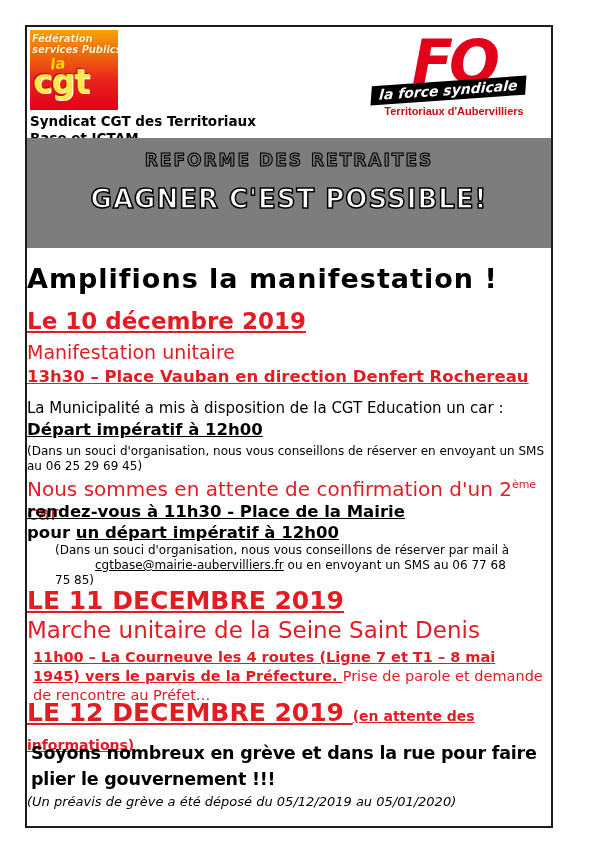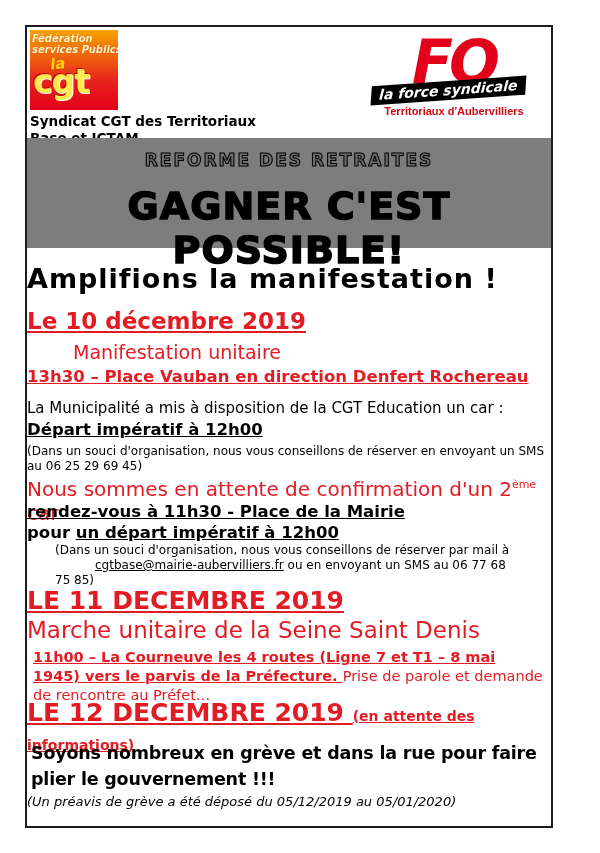--- a/index.html
+++ b/index.html
@@ -34,31 +34,31 @@
     font-family:Liberation Sans, sans-serif; font-weight:bold; font-size:11px; color:#cf0a14; }
   
   .banner { position:absolute; left:0; top:111px; width:100%; height:110px;
     background:#7d7d7d; text-align:center; }
   .banner .kicker {
     margin-top:12px; font-size:17px; font-weight:bold; letter-spacing:2px;
     color:#6e6e6e; -webkit-text-stroke:1px #000;
     text-shadow:0 0 1px #000;
   }
   .banner .headline {
-    margin-top:14px; font-size:38px; font-weight:bold; letter-spacing:1px;
-    color:#000000; -webkit-text-stroke:1.5px #000;
+    margin-top:14px; font-size:26px; font-weight:bold; letter-spacing:1px;
+    color:#ffffff; -webkit-text-stroke:1.5px #000;
   }
   
   .blk { position:absolute; left:0; width:100%; text-align:left; color:#000; }
   .red { color:#e31b23; }
   .u { text-decoration:underline; }
   .b { font-weight:bold; }
   .amplify   { top:236px; font-size:27px; font-weight:bold; letter-spacing:1px; }
   .date10    { top:281px; font-size:23px; }
-  .manif     { top:314px; font-size:19px;padding-left:46px; }
+  .manif     { top:314px; font-size:19px; }
   .route10   { top:340px; font-size:16.5px; }
   .car-info  { top:372px; font-size:15px; }
   .departure { top:393px; font-size:16.5px; }
   .note      { font-size:12px; line-height:15px; }
   .note1     { top:417px; }
   .second    { top:450px; font-size:20px; }
   .second sup{ font-size:11px; }
   .rdv       { top:475px; font-size:16.5px; }
   .pour      { top:496px; font-size:16.5px; }
   .note2     { top:516px; padding:0 28px; }

